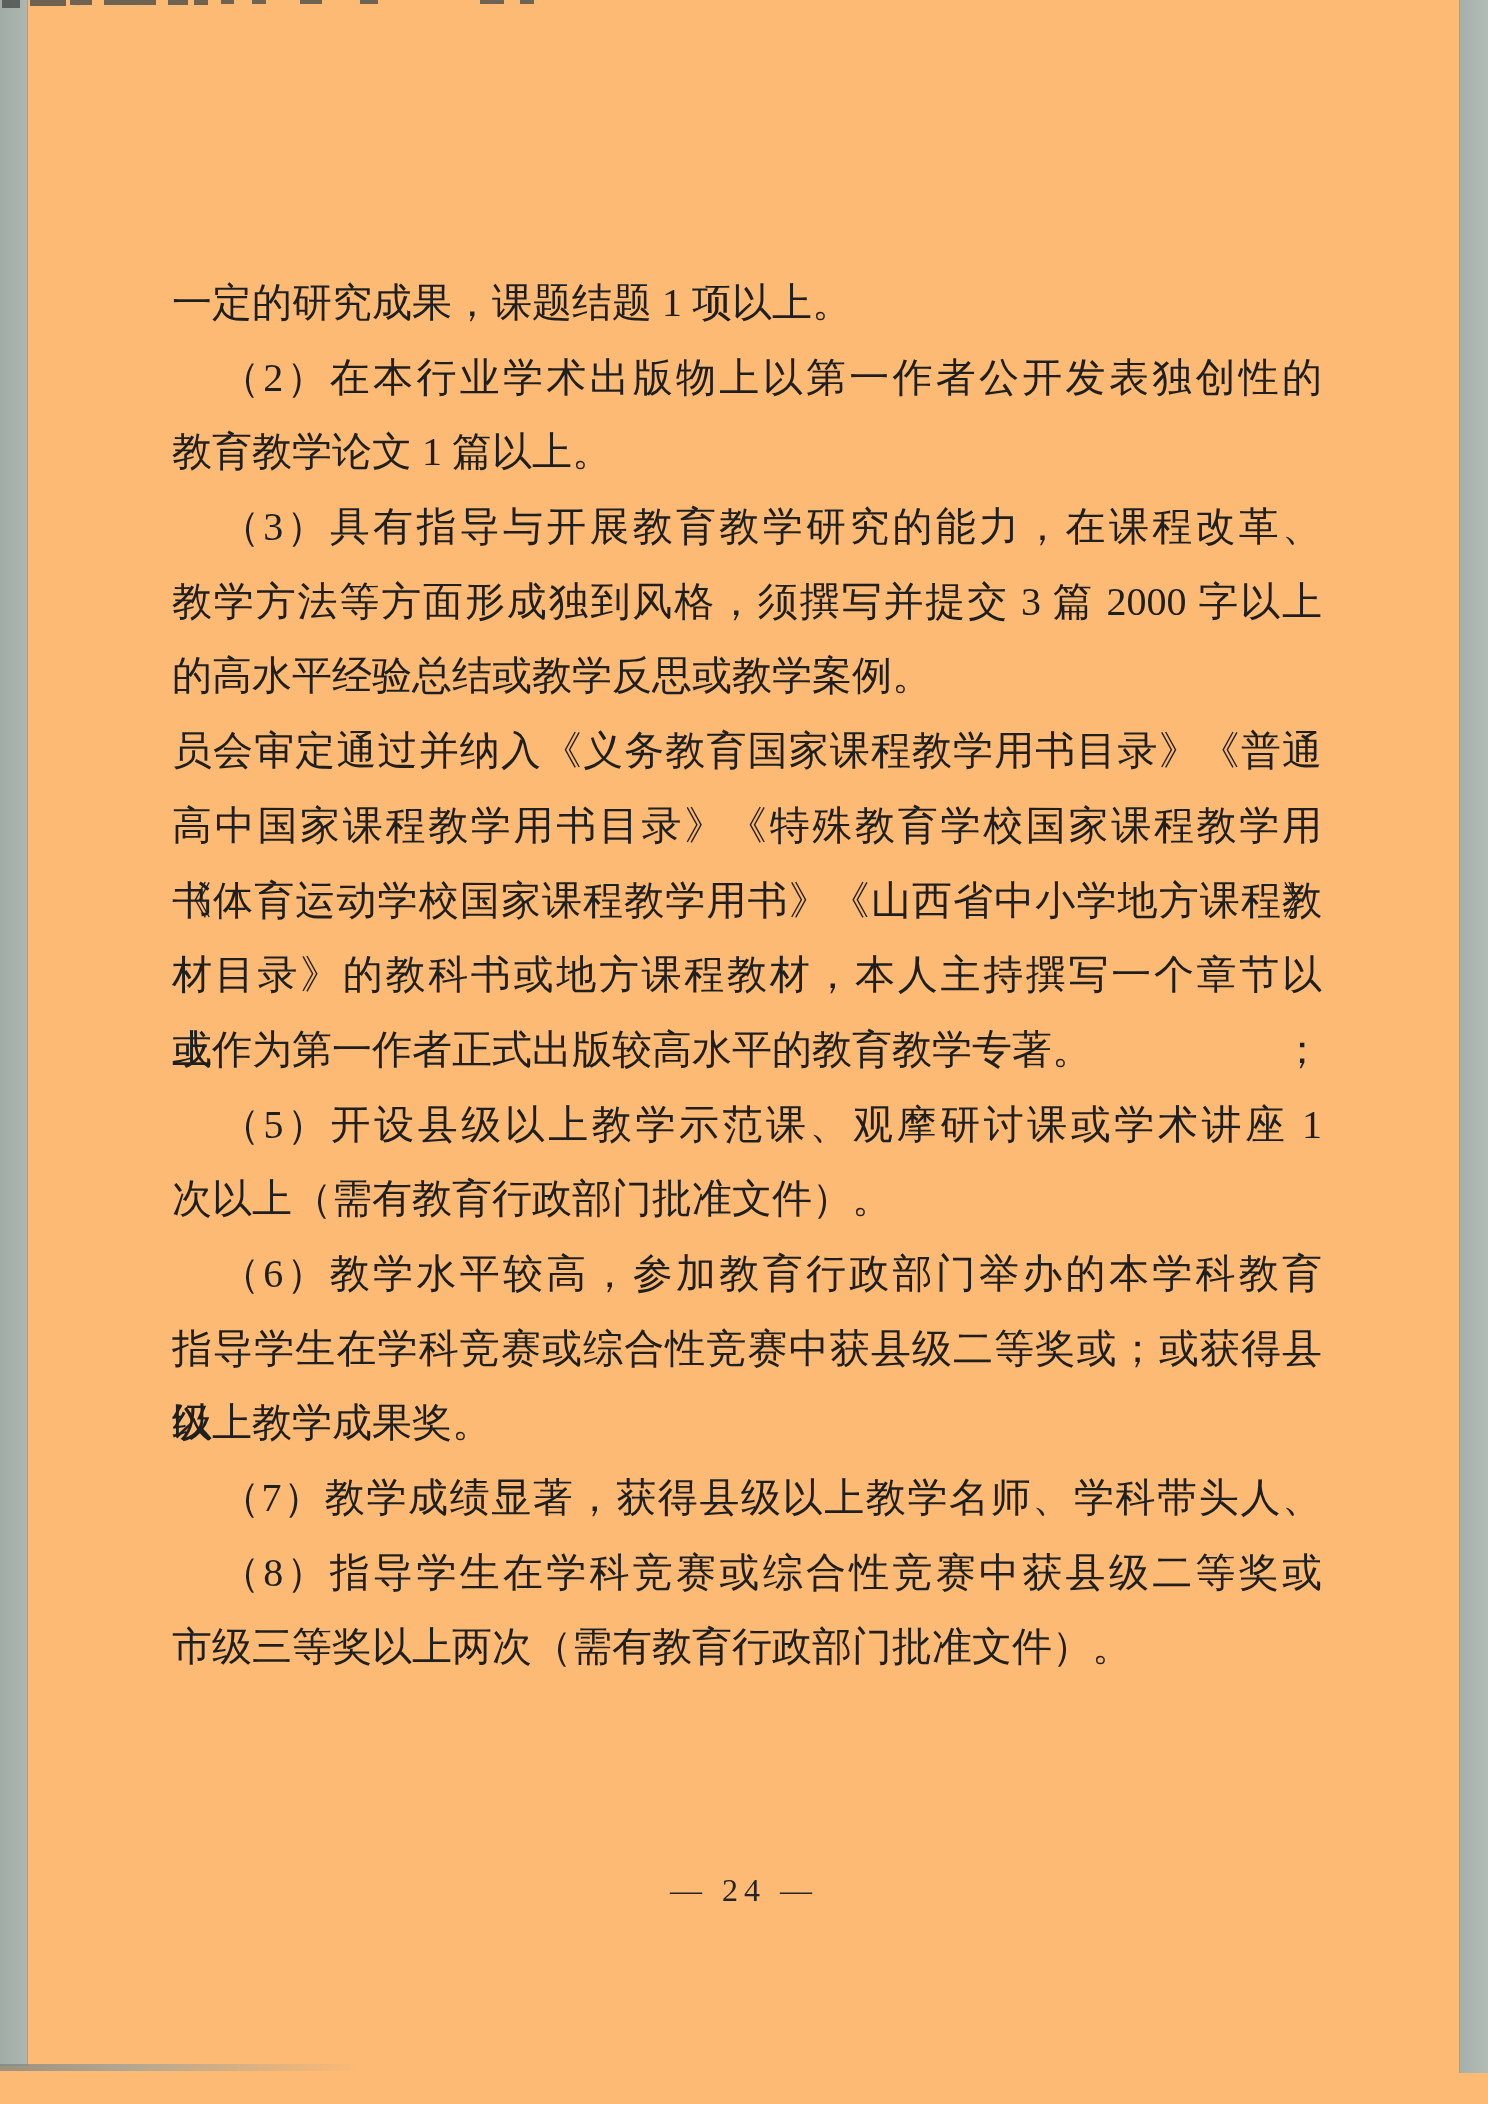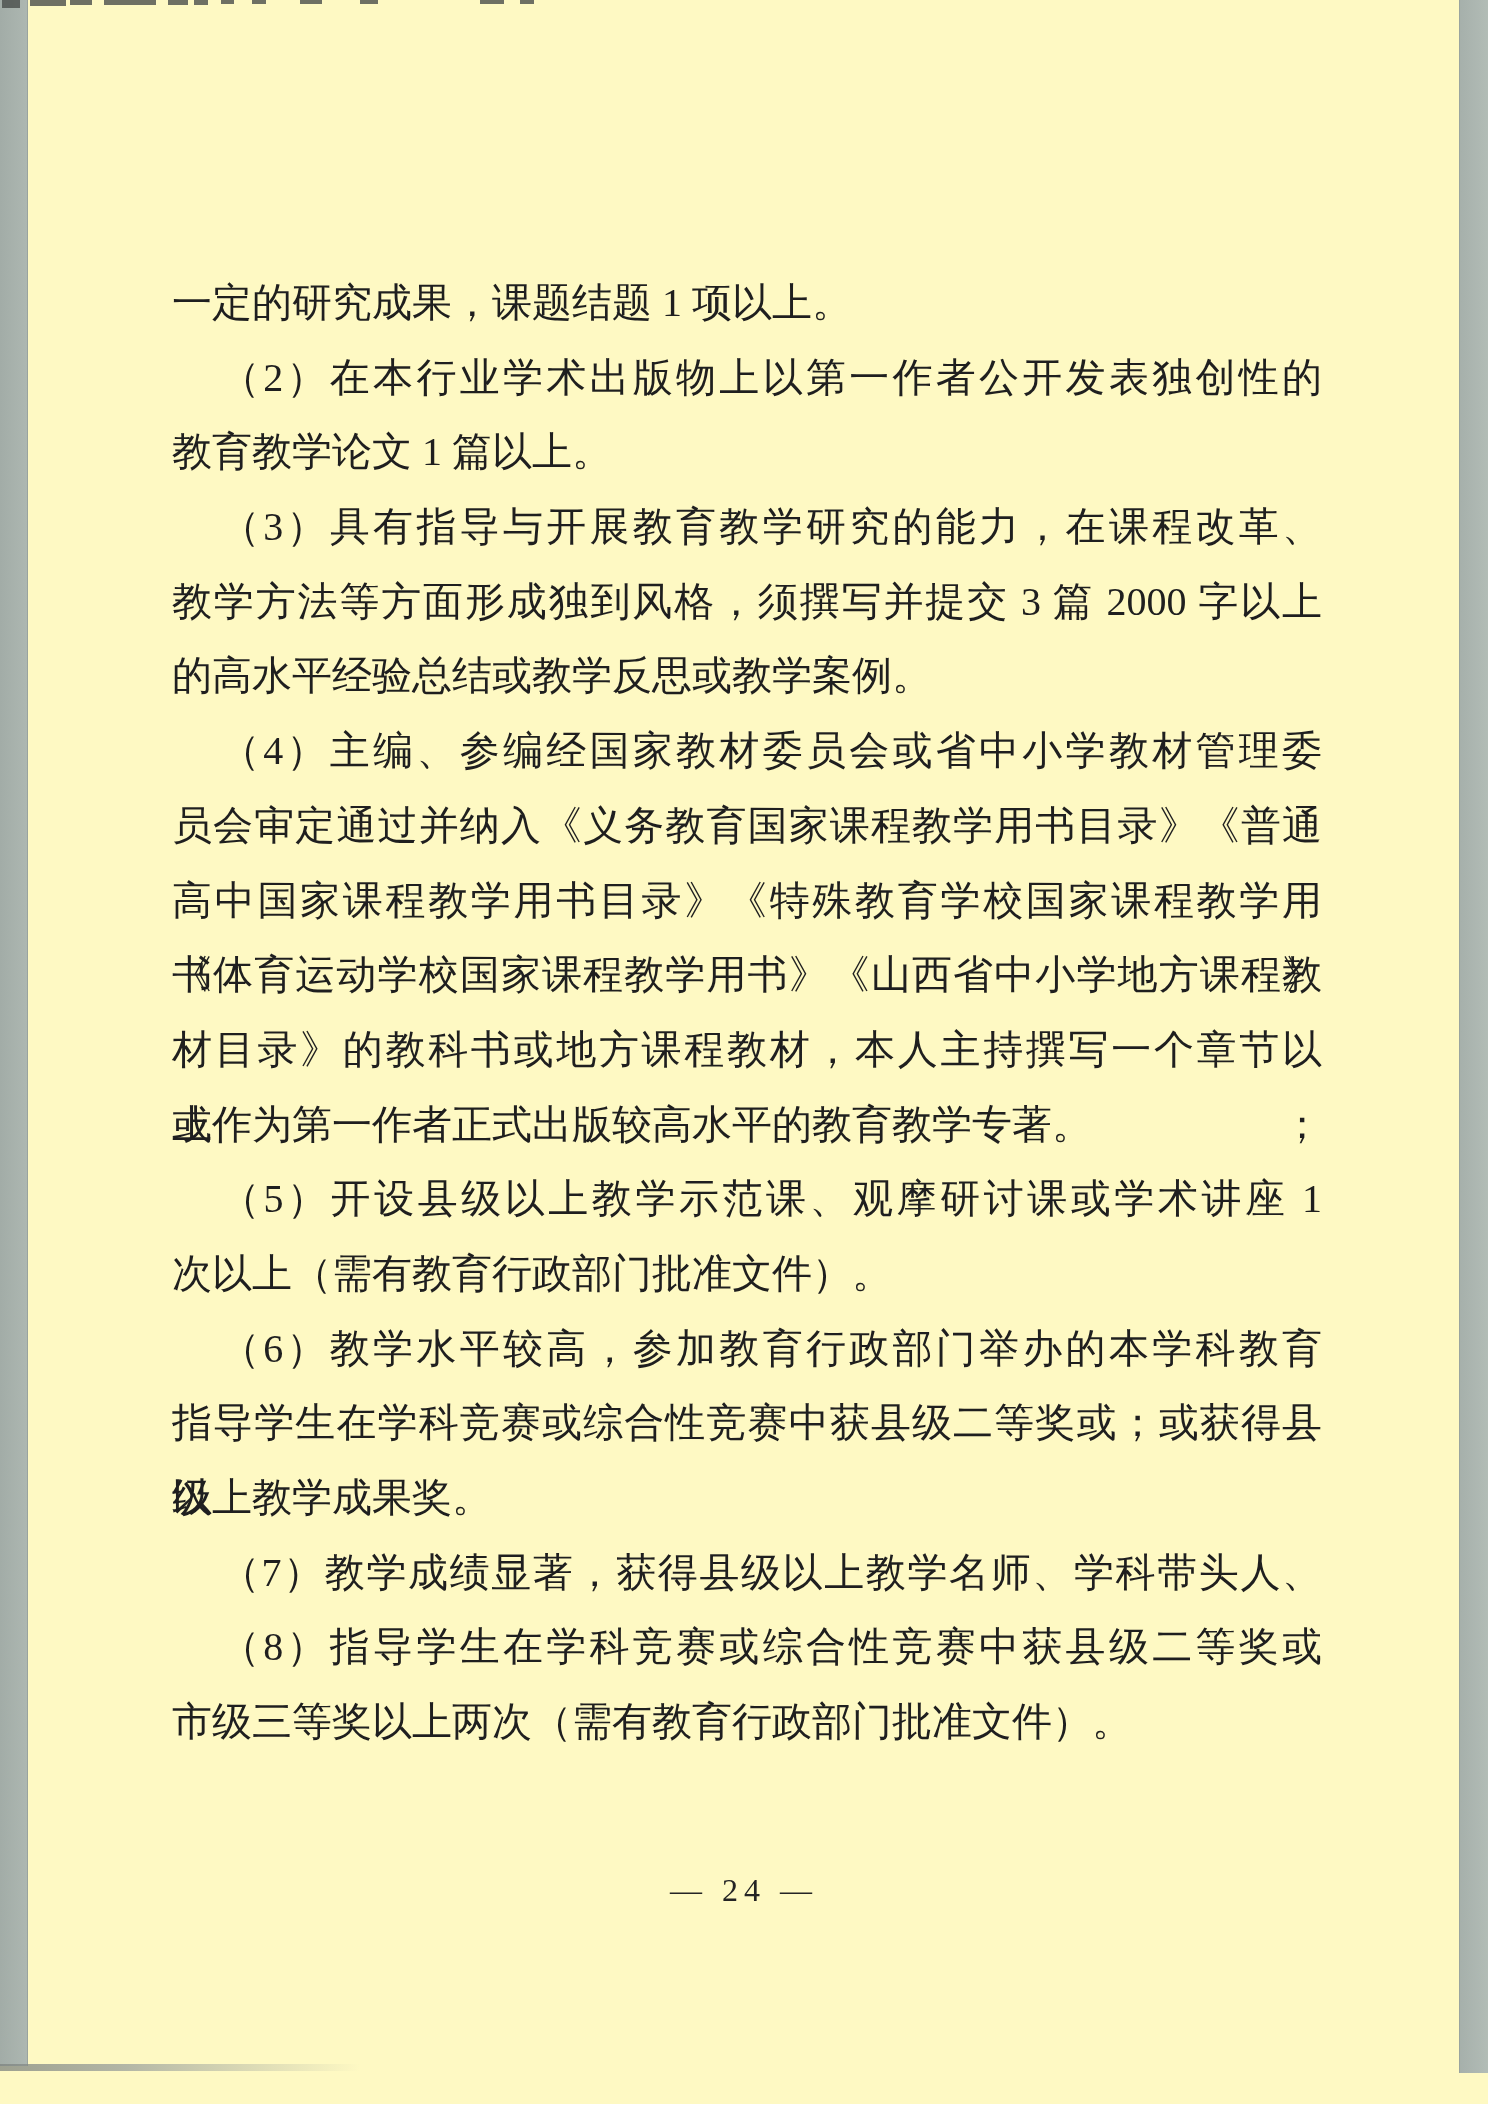--- a/index.html
+++ b/index.html
@@ -1,20 +1,20 @@
 <!DOCTYPE html>
 <html><head>
 <meta charset="utf-8">
 <style>
   html, body { margin: 0; padding: 0; background: #ffffff; }
   .canvas {
     position: relative;
     width: 1488px;
     height: 2104px;
-    background: #fef9c3;
+    background: #fdba74;
     overflow: hidden;
     font-family: "Liberation Serif", serif;
   }
   
   .edge-left {
     position: absolute;
     left: 0; top: 0;
     width: 27px; height: 2066px;
     background: linear-gradient(to right, #a2aca7, #adb7b1);
     border-right: 1px solid #99a39e;
@@ -93,21 +93,20 @@
       <div class="top-mark" style="left: 520px; width: 14px; height: 4px;"></div>
     </div>
 
   <div class="text-block" id="text-block">
       <div class="line end">一定的研究成果，课题结题 1 项以上。</div>
       <div class="line indent">（2）在本行业学术出版物上以第一作者公开发表独创性的</div>
       <div class="line end">教育教学论文 1 篇以上。</div>
       <div class="line indent">（3）具有指导与开展教育教学研究的能力，在课程改革、</div>
       <div class="line">教学方法等方面形成独到风格，须撰写并提交 3 篇 2000 字以上</div>
       <div class="line end">的高水平经验总结或教学反思或教学案例。</div>
-      <div class="line indent">（4）主编、参编经国家教材委员会或省中小学教材管理委</div>
       <div class="line">员会审定通过并纳入《义务教育国家课程教学用书目录》《普通</div>
       <div class="line">高中国家课程教学用书目录》《特殊教育学校国家课程教学用书》</div>
       <div class="line">《体育运动学校国家课程教学用书》《山西省中小学地方课程教</div>
       <div class="line">材目录》的教科书或地方课程教材，本人主持撰写一个章节以上；</div>
       <div class="line end">或作为第一作者正式出版较高水平的教育教学专著。</div>
       <div class="line indent">（5）开设县级以上教学示范课、观摩研讨课或学术讲座 1</div>
       <div class="line end">次以上（需有教育行政部门批准文件）。</div>
       <div class="line indent">（6）教学水平较高，参加教育行政部门举办的本学科教育</div>
       <div class="line">指导学生在学科竞赛或综合性竞赛中获县级二等奖或；或获得县级</div>
       <div class="line end">以上教学成果奖。</div>

